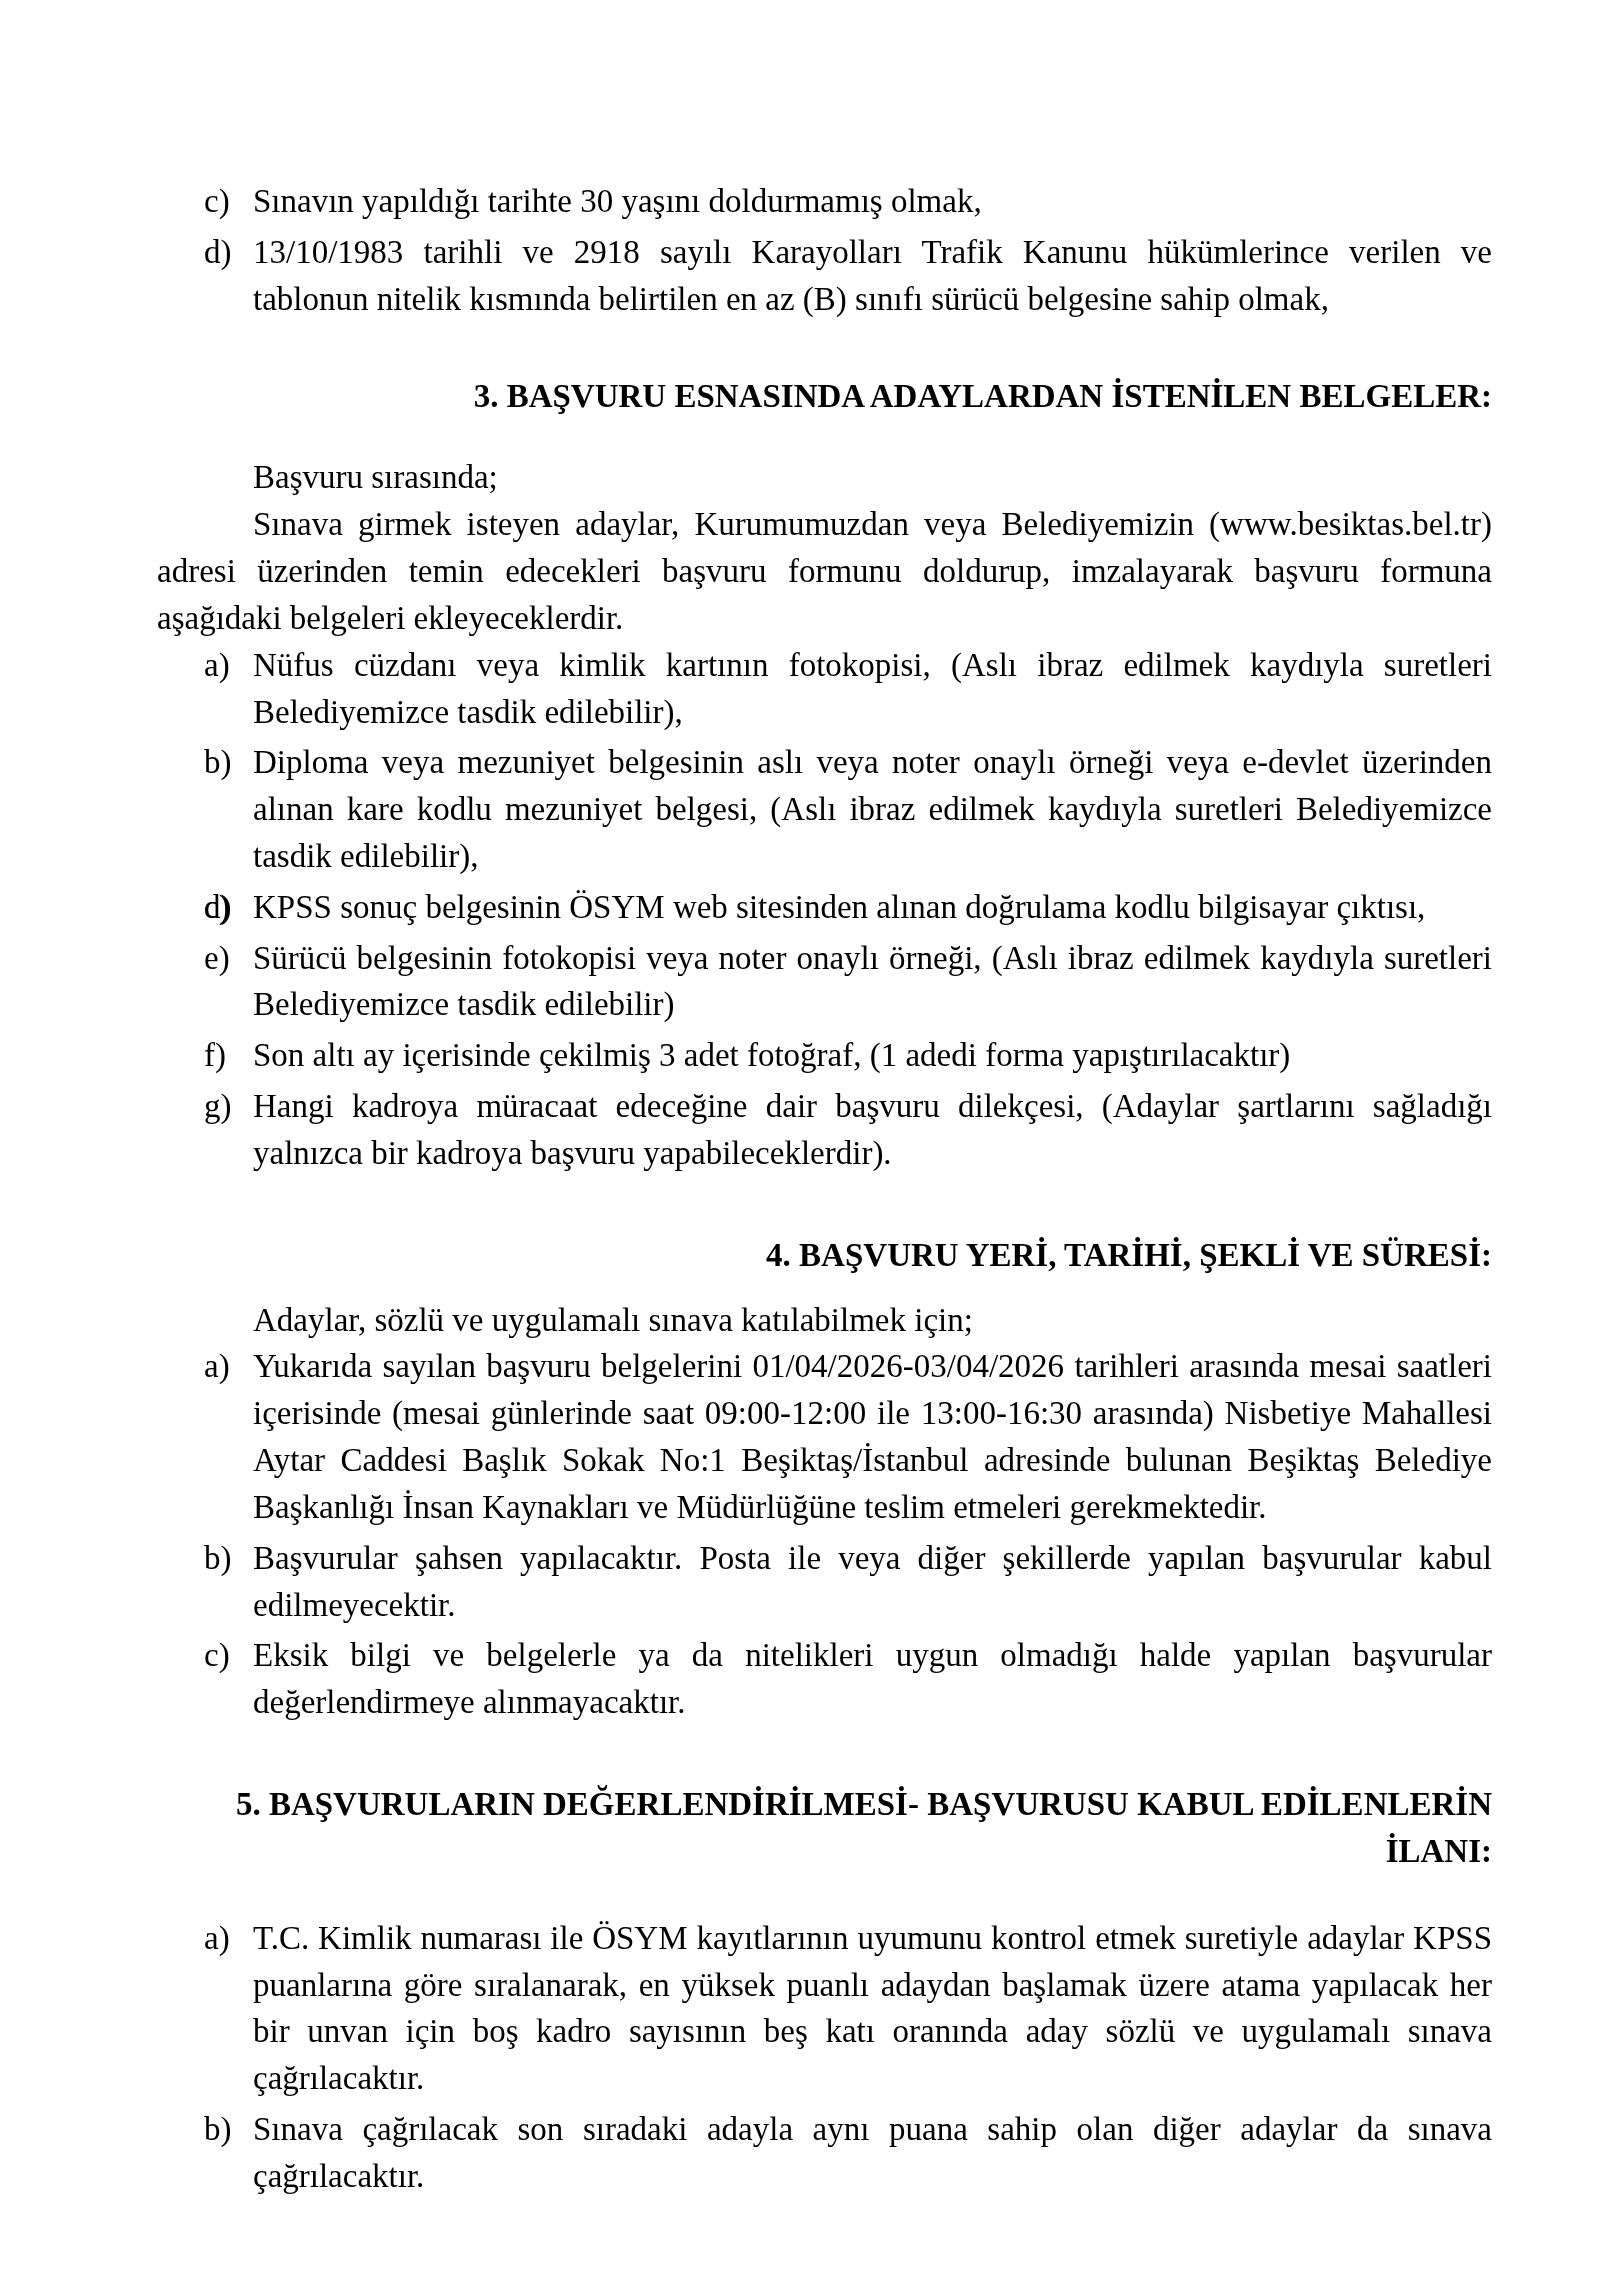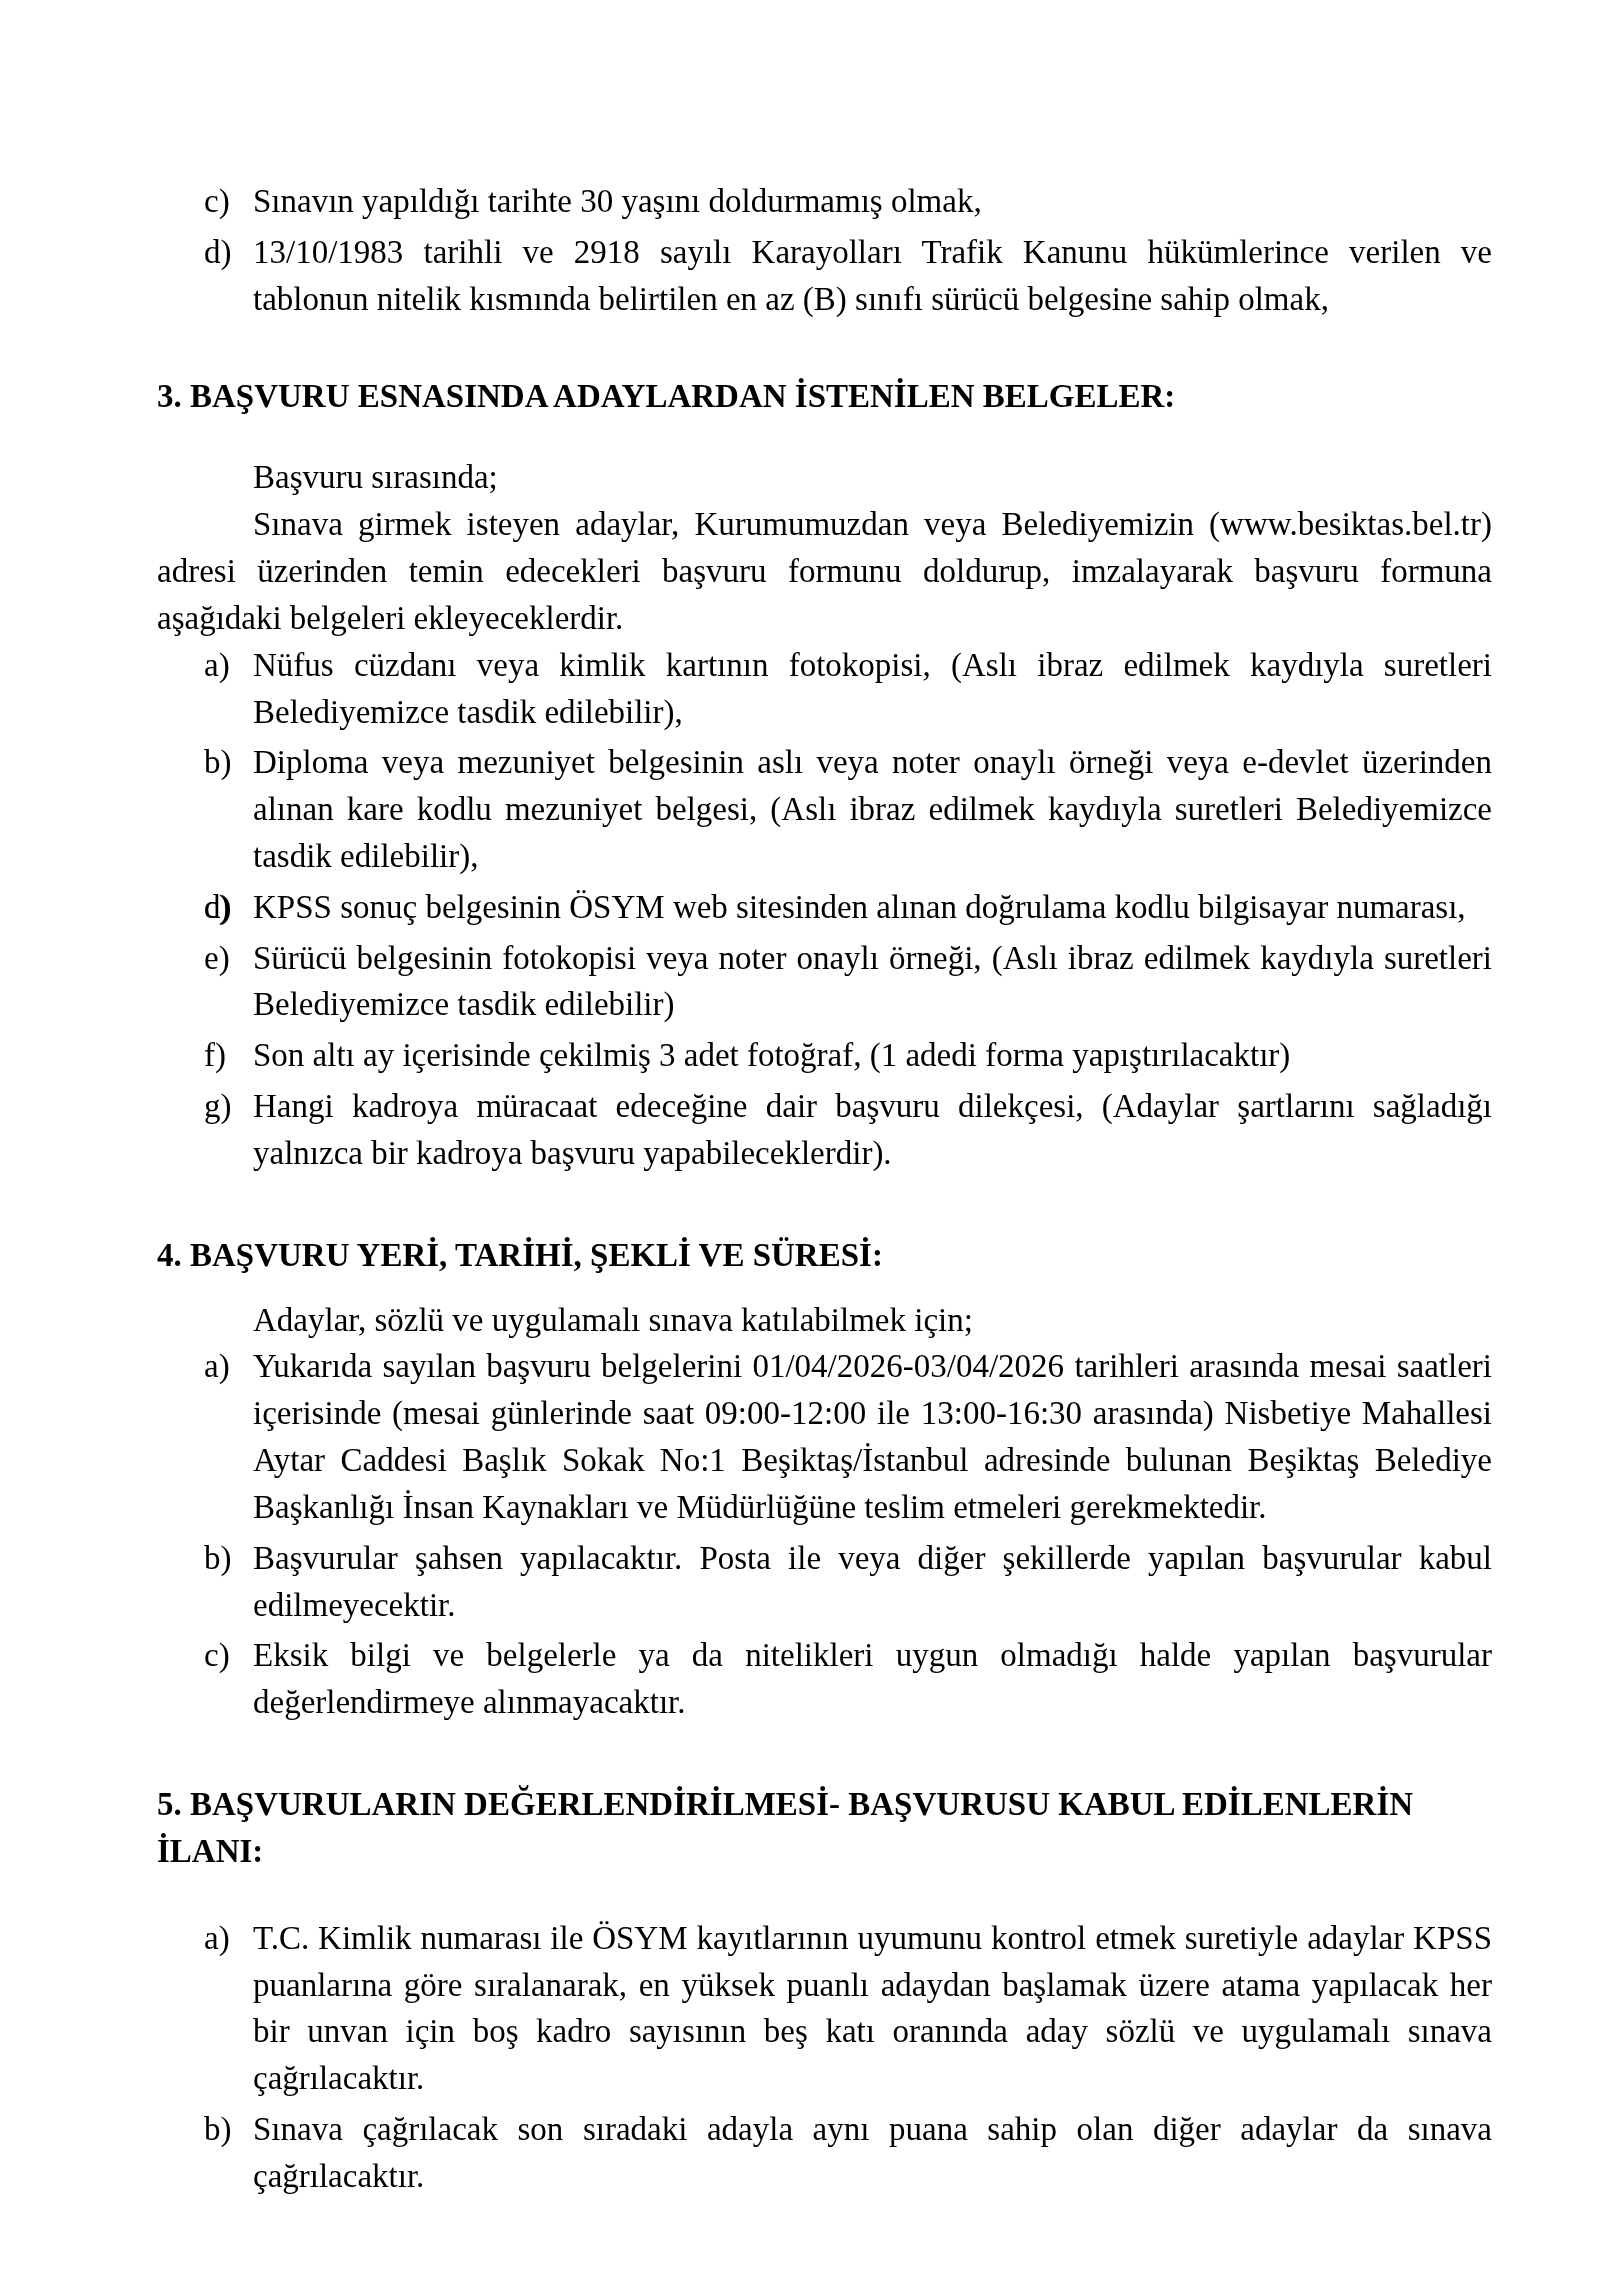--- a/index.html
+++ b/index.html
@@ -10,21 +10,21 @@
     background: #ffffff;
     box-sizing: border-box;
     padding: 178px 131px 0 157px;
     font-family: "Liberation Serif", serif;
     font-size: 33px;
     line-height: 1.42;
     color: #000000;
   }
   .heading {
     font-weight: bold;
-    text-align: left;
+    text-align: right;
     margin: 0;
   }
   .h3 { margin-top: 51px; margin-bottom: 34px; }
   .h4 { margin-top: 55px; margin-bottom: 18px; }
   .h5 { margin-top: 55px; margin-bottom: 40px; }
   .para {
     margin: 0;
     text-align: justify;
     text-indent: 96px;
   }
@@ -68,21 +68,21 @@
     </div>
     <div class="li">
       <span class="marker">b)</span>
       <span>Diploma veya mezuniyet belgesinin aslı veya noter onaylı örneği veya e-devlet üzerinden alınan kare kodlu mezuniyet belgesi, (Aslı ibraz edilmek kaydıyla suretleri Belediyemizce tasdik edilebilir),</span>
     </div>
     <div class="li">
       <span class="marker">c)</span>
     </div>
     <div class="li">
       <span class="marker">d)</span>
-      <span>KPSS sonuç belgesinin ÖSYM web sitesinden alınan doğrulama kodlu bilgisayar numarası,</span>
+      <span>KPSS sonuç belgesinin ÖSYM web sitesinden alınan doğrulama kodlu bilgisayar çıktısı,</span>
     </div>
     <div class="li">
       <span class="marker">e)</span>
       <span>Sürücü belgesinin fotokopisi veya noter onaylı örneği, (Aslı ibraz edilmek kaydıyla suretleri Belediyemizce tasdik edilebilir)</span>
     </div>
     <div class="li">
       <span class="marker">f)</span>
       <span>Son altı ay içerisinde çekilmiş 3 adet fotoğraf, (1 adedi forma yapıştırılacaktır)</span>
     </div>
     <div class="li">

